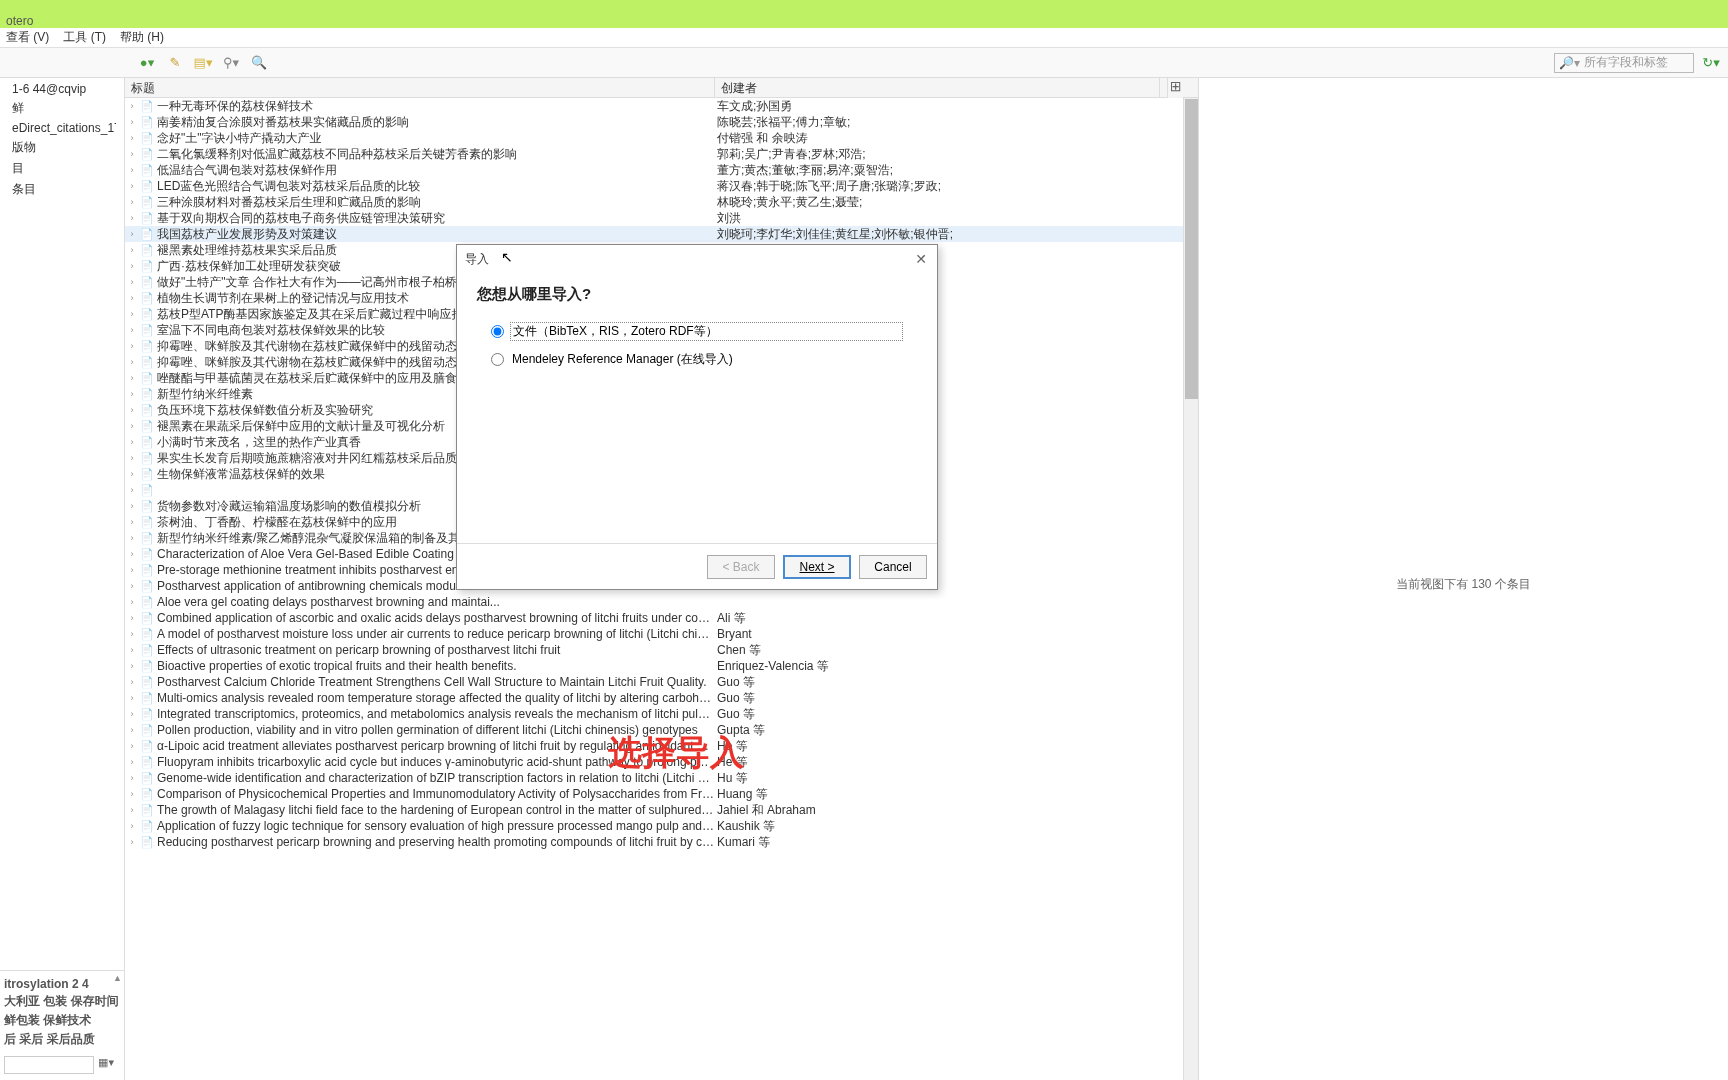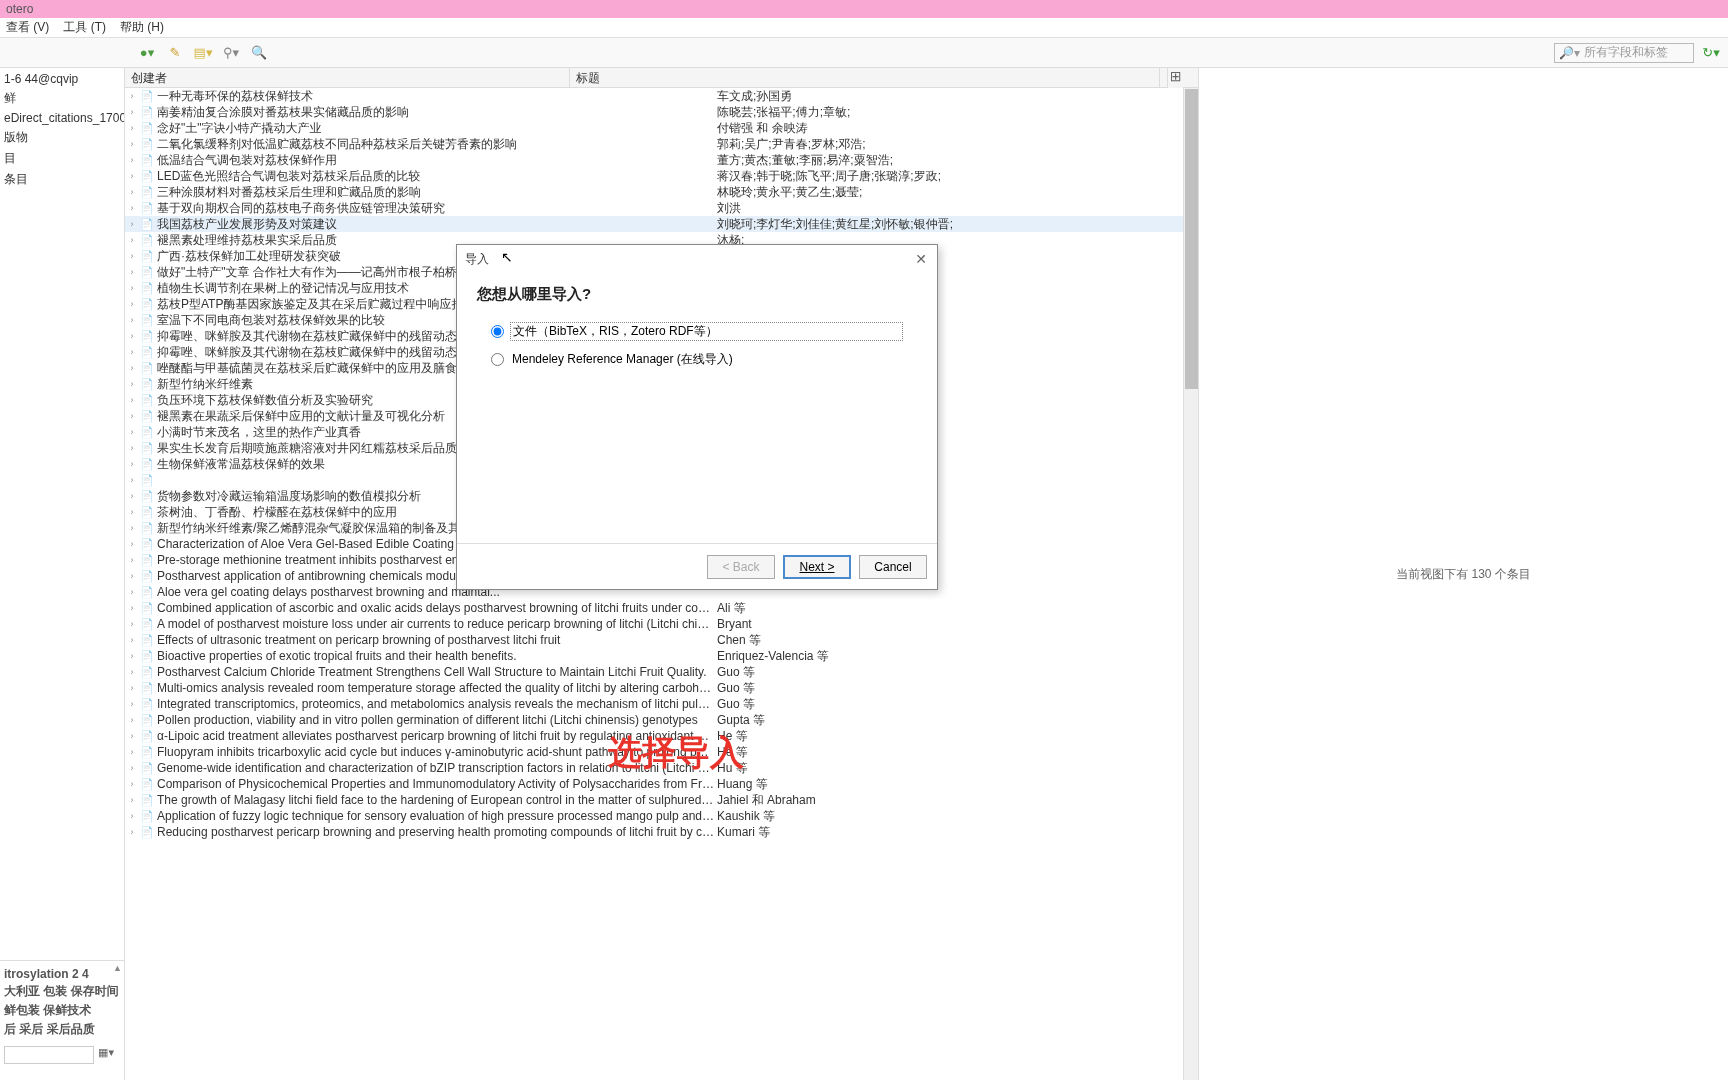--- a/index.html
+++ b/index.html
@@ -1,27 +1,27 @@
 <!DOCTYPE html>
 <html><head>
 <meta charset="utf-8">
 <style>
 * { margin: 0; padding: 0; box-sizing: border-box; font-family: "Microsoft YaHei", "Segoe UI", sans-serif; font-size: 12px; }
 body { background: #fff; width: 1728px; height: 1080px; overflow: hidden; position: relative; }
-.titlebar { height: 18px; background: #f9a8d4; padding: 2px 6px; color: #555; font-size: 11px; }
+.titlebar { height: 18px; background: #bef264; padding: 14px 6px; color: #555; font-size: 11px; }
 .menubar { height: 20px; background: #fff; padding: 2px 6px; display: flex; gap: 14px; color: #333; border-bottom: 1px solid #e0e0e0; align-items: center; }
 .menubar span { cursor: default; }
 .toolbar { height: 30px; background: #f9f9f9; border-bottom: 1px solid #ddd; display: flex; align-items: center; padding: 0 8px; justify-content: space-between; }
 .toolbar-left { display: flex; align-items: center; gap: 10px; padding-left: 130px; }
 .toolbar-right { display: flex; align-items: center; gap: 8px; }
 .tb-icon { width: 18px; height: 18px; display: flex; align-items: center; justify-content: center; font-size: 13px; cursor: pointer; }
 .search-box { border: 1px solid #bbb; height: 20px; width: 140px; display: flex; align-items: center; padding: 0 4px; color: #999; font-size: 11px; gap: 4px; }
 .main { display: flex; height: calc(100% - 68px); }
 .left-pane { width: 125px; border-right: 1px solid #ddd; overflow: hidden; position: relative; }
-.left-list { padding: 2px 0; }
+.left-list { padding: 2px 8px; }
 .left-item { padding: 2px 4px; white-space: nowrap; overflow: hidden; color: #333; cursor: pointer; }
 .tag-area { position: absolute; bottom: 0; left: 0; right: 0; height: 120px; border-top: 1px solid #ddd; padding: 4px; font-size: 11px; }
 .tag-row { display: flex; flex-wrap: wrap; gap: 6px; margin: 2px 0; color: #555; font-weight: bold; }
 .tag-filter { border: 1px solid #ccc; height: 18px; margin-top: 6px; width: 90px; }
 .center-pane { flex: 1; position: relative; overflow: hidden; }
 .table-header { display: flex; background: #f5f5f5; border-bottom: 1px solid #ddd; height: 20px; }
 .th { padding: 2px 6px; border-right: 1px solid #ddd; font-size: 12px; color: #333; }
 .th-title { width: 590px; }
 .th-creator { width: 445px; }
 .table-body { overflow: hidden; height: calc(100% - 20px); }
@@ -99,22 +99,22 @@
       <div class="tag-row">后  采后  采后品质</div>
       <div style="display:flex; align-items:center; gap:4px">
         <input class="tag-filter" style="">
         <span style="font-size:11px;color:#666">▦▾</span>
       </div>
     </div>
   </div>
 
   <div class="center-pane">
     <div class="table-header">
+      <div class="th th-title">标题</div>
       <div class="th th-creator">创建者</div>
-      <div class="th th-title">标题</div>
       <div class="hdr-plus">⊞</div>
     </div>
     <div class="table-body" id="rows">
         <div class="row">
           <span class="cell-exp">›</span>
           <span class="cell-ico">📄</span>
           <span class="cell-title">一种无毒环保的荔枝保鲜技术</span>
           <span class="cell-creator">车文成;孙国勇</span>
         </div>
         <div class="row">

